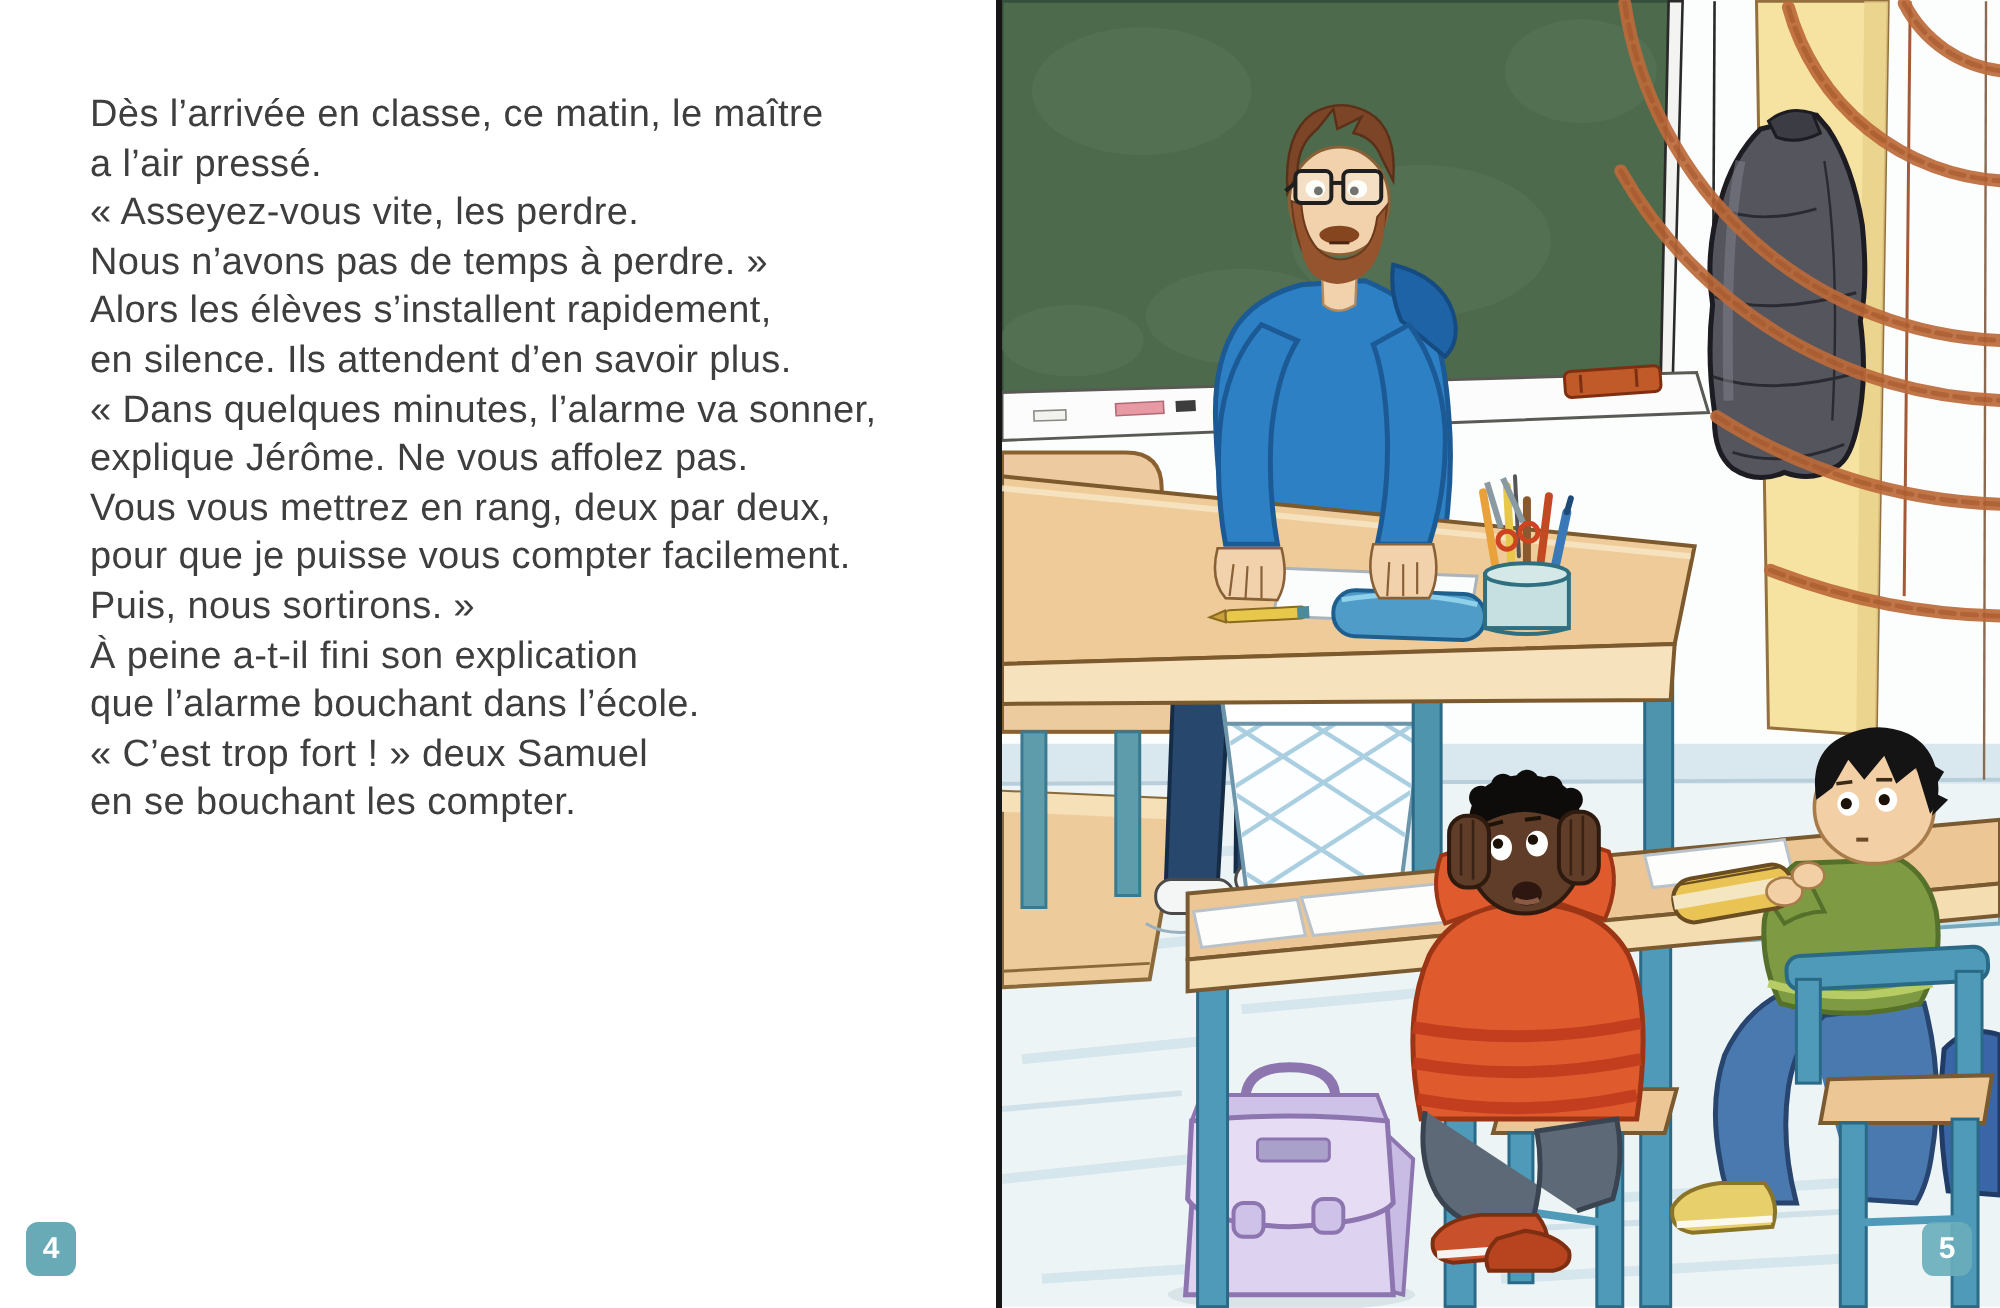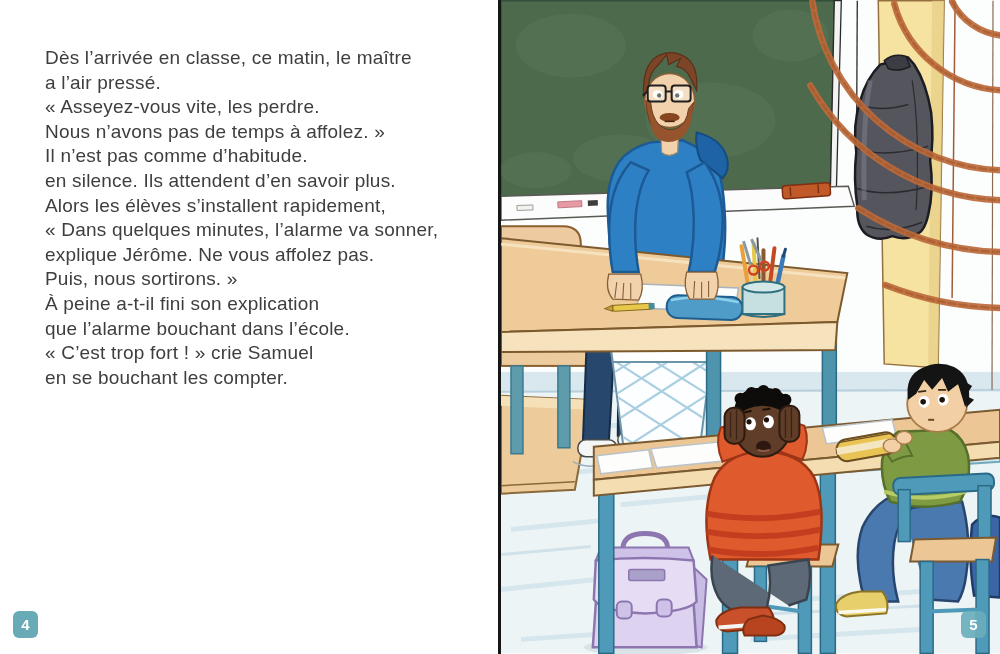--- a/index.html
+++ b/index.html
@@ -22,30 +22,31 @@
 </head>
 <body>
 
 <div class="book">
 
   <div class="page page-left">
     <div class="text-block">
       <div class="line">Dès l’arrivée en classe, ce matin, le maître</div>
       <div class="line">a l’air pressé.</div>
       <div class="line">« Asseyez-vous vite, les perdre.</div>
-      <div class="line">Nous n’avons pas de temps à affolez. »</div>
-      <div class="line">Il n’est pas comme d’habitude.</div>
+      <div class="line">Nous n’avons pas de temps à perdre. »</div>
+      <div class="line">Alors les élèves s’installent rapidement,</div>
       <div class="line">en silence. Ils attendent d’en savoir plus.</div>
-      <div class="line">Alors les élèves s’installent rapidement,</div>
       <div class="line">« Dans quelques minutes, l’alarme va sonner,</div>
       <div class="line">explique Jérôme. Ne vous affolez pas.</div>
+      <div class="line">Vous vous mettrez en rang, deux par deux,</div>
+      <div class="line">pour que je puisse vous compter facilement.</div>
       <div class="line">Puis, nous sortirons. »</div>
       <div class="line">À peine a-t-il fini son explication</div>
       <div class="line">que l’alarme bouchant dans l’école.</div>
-      <div class="line">« C’est trop fort ! » crie Samuel</div>
+      <div class="line">« C’est trop fort ! » deux Samuel</div>
       <div class="line">en se bouchant les compter.</div>
     </div>
     <div class="page-badge badge-left">4</div>
   </div>
 
   <div class="gutter"></div>
 
   <div class="page page-right">
     <svg width="499" height="654" viewBox="0 0 500 654">
 

